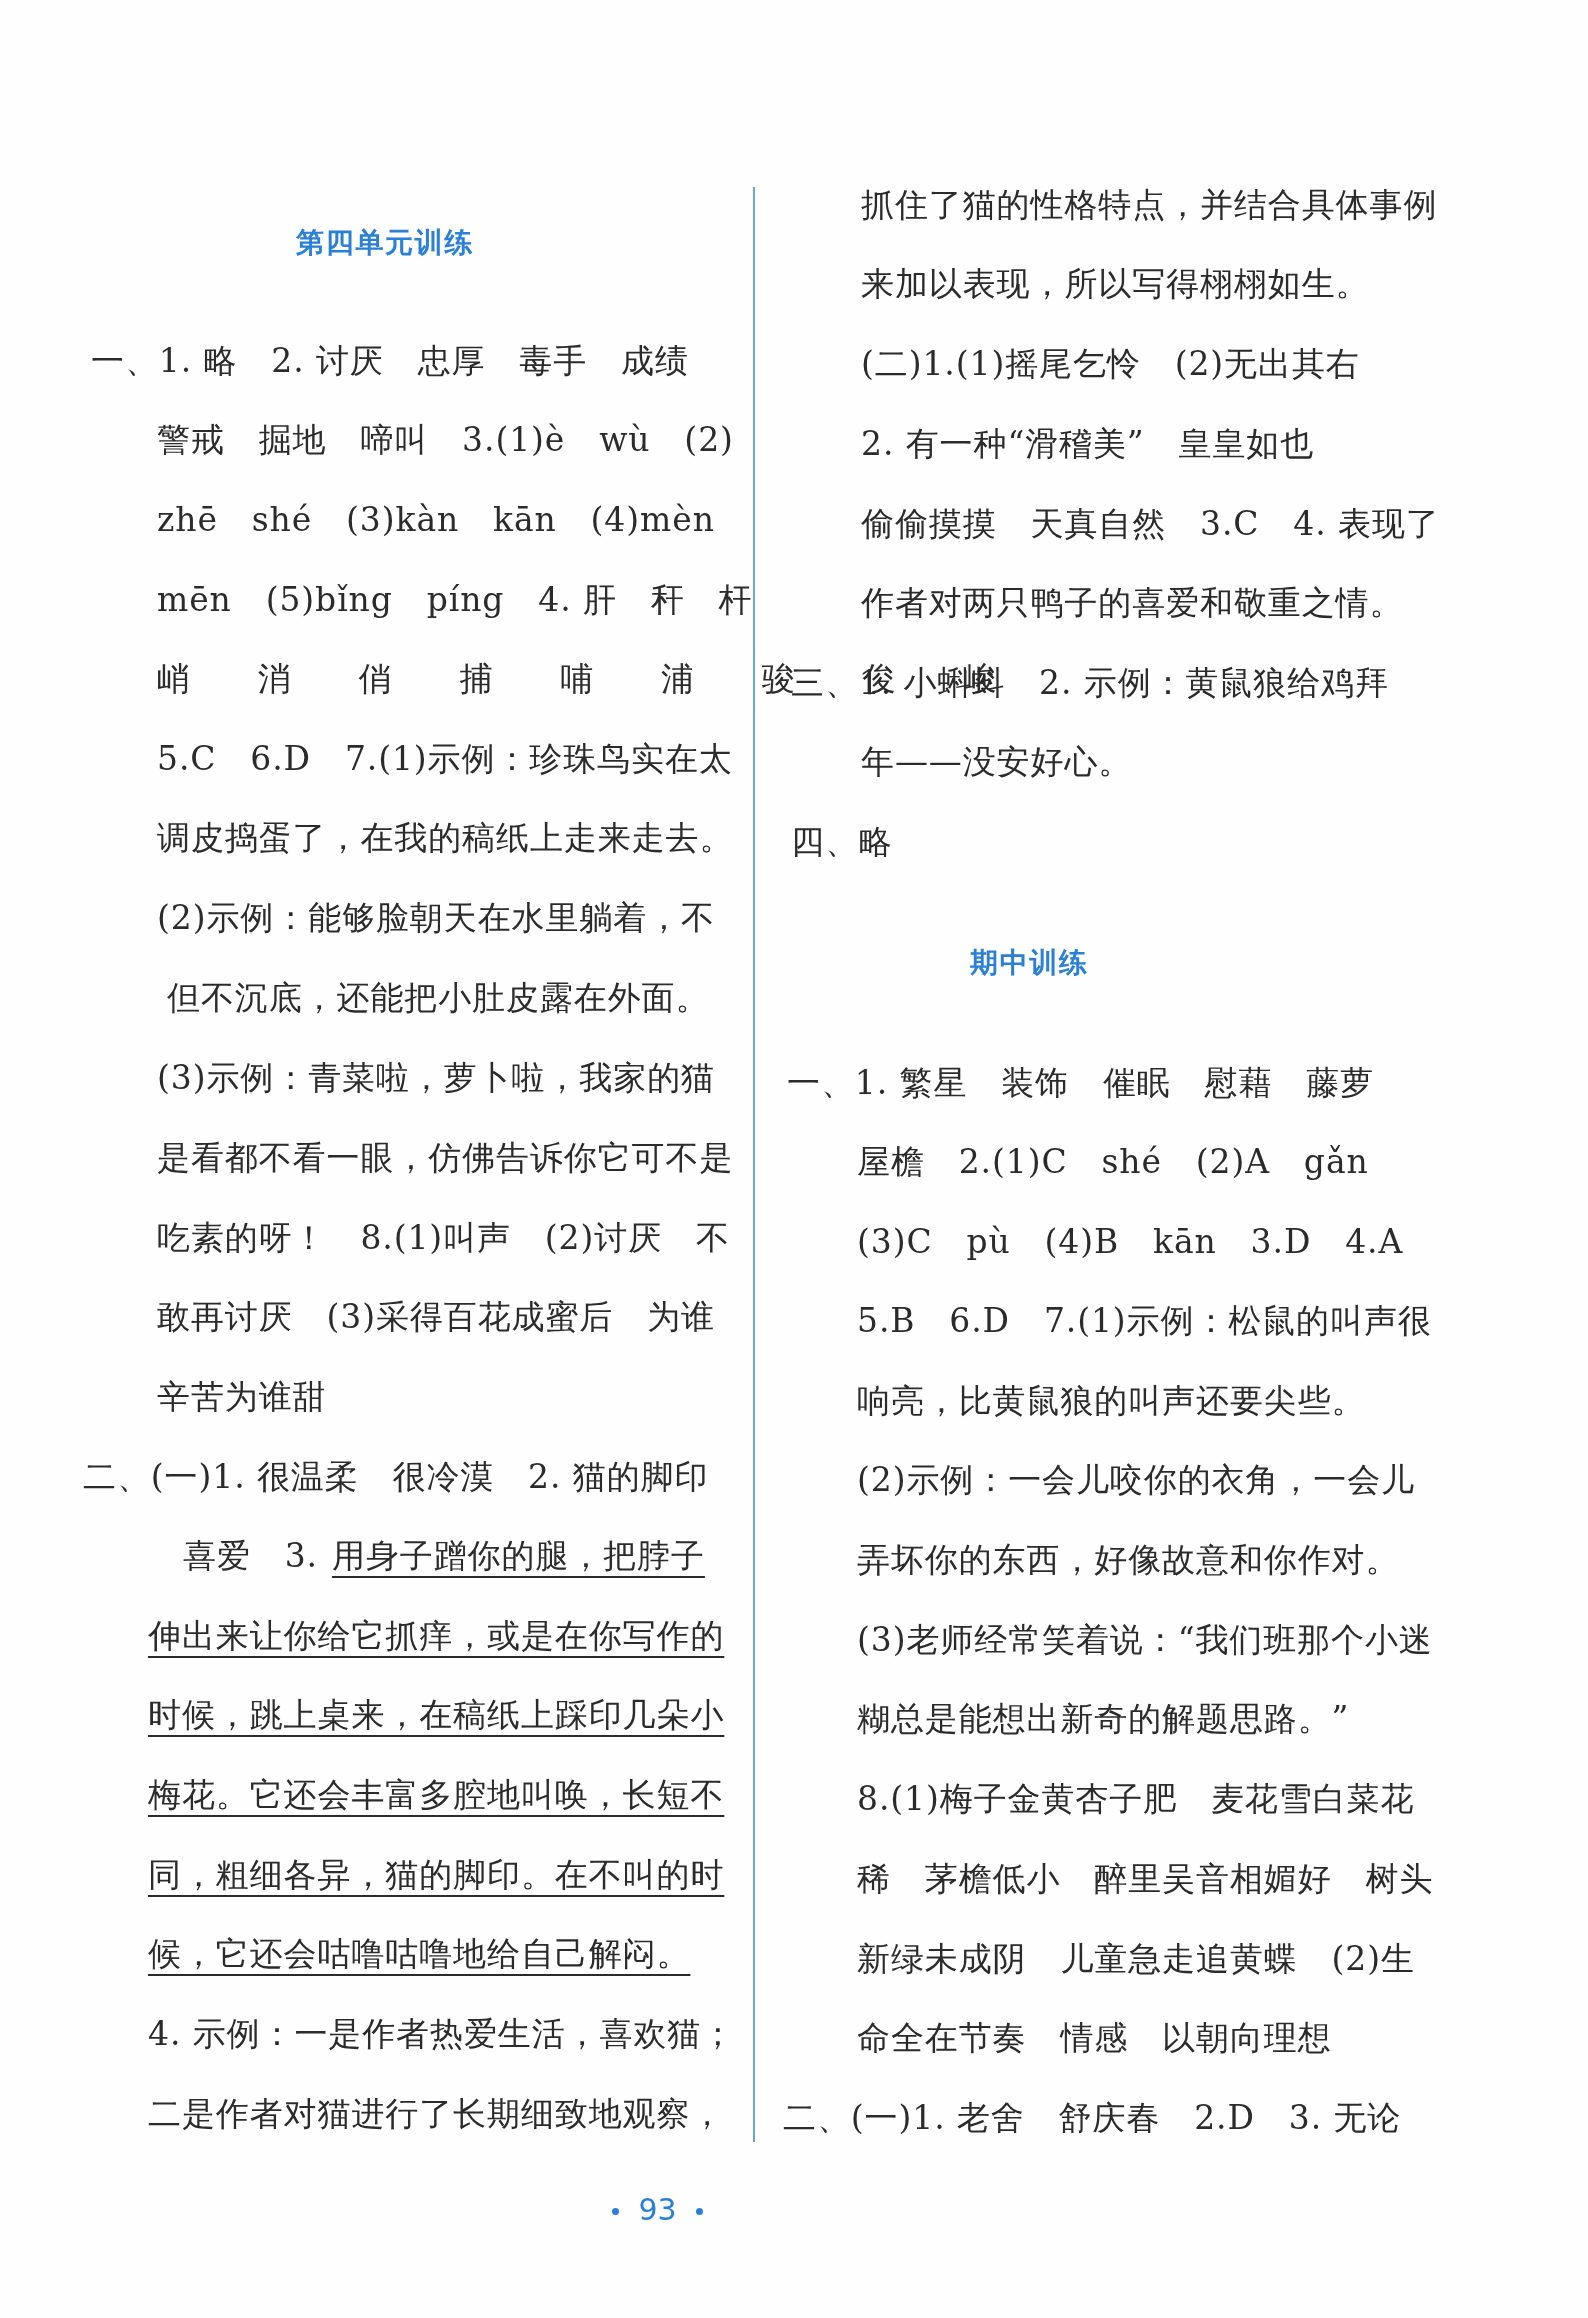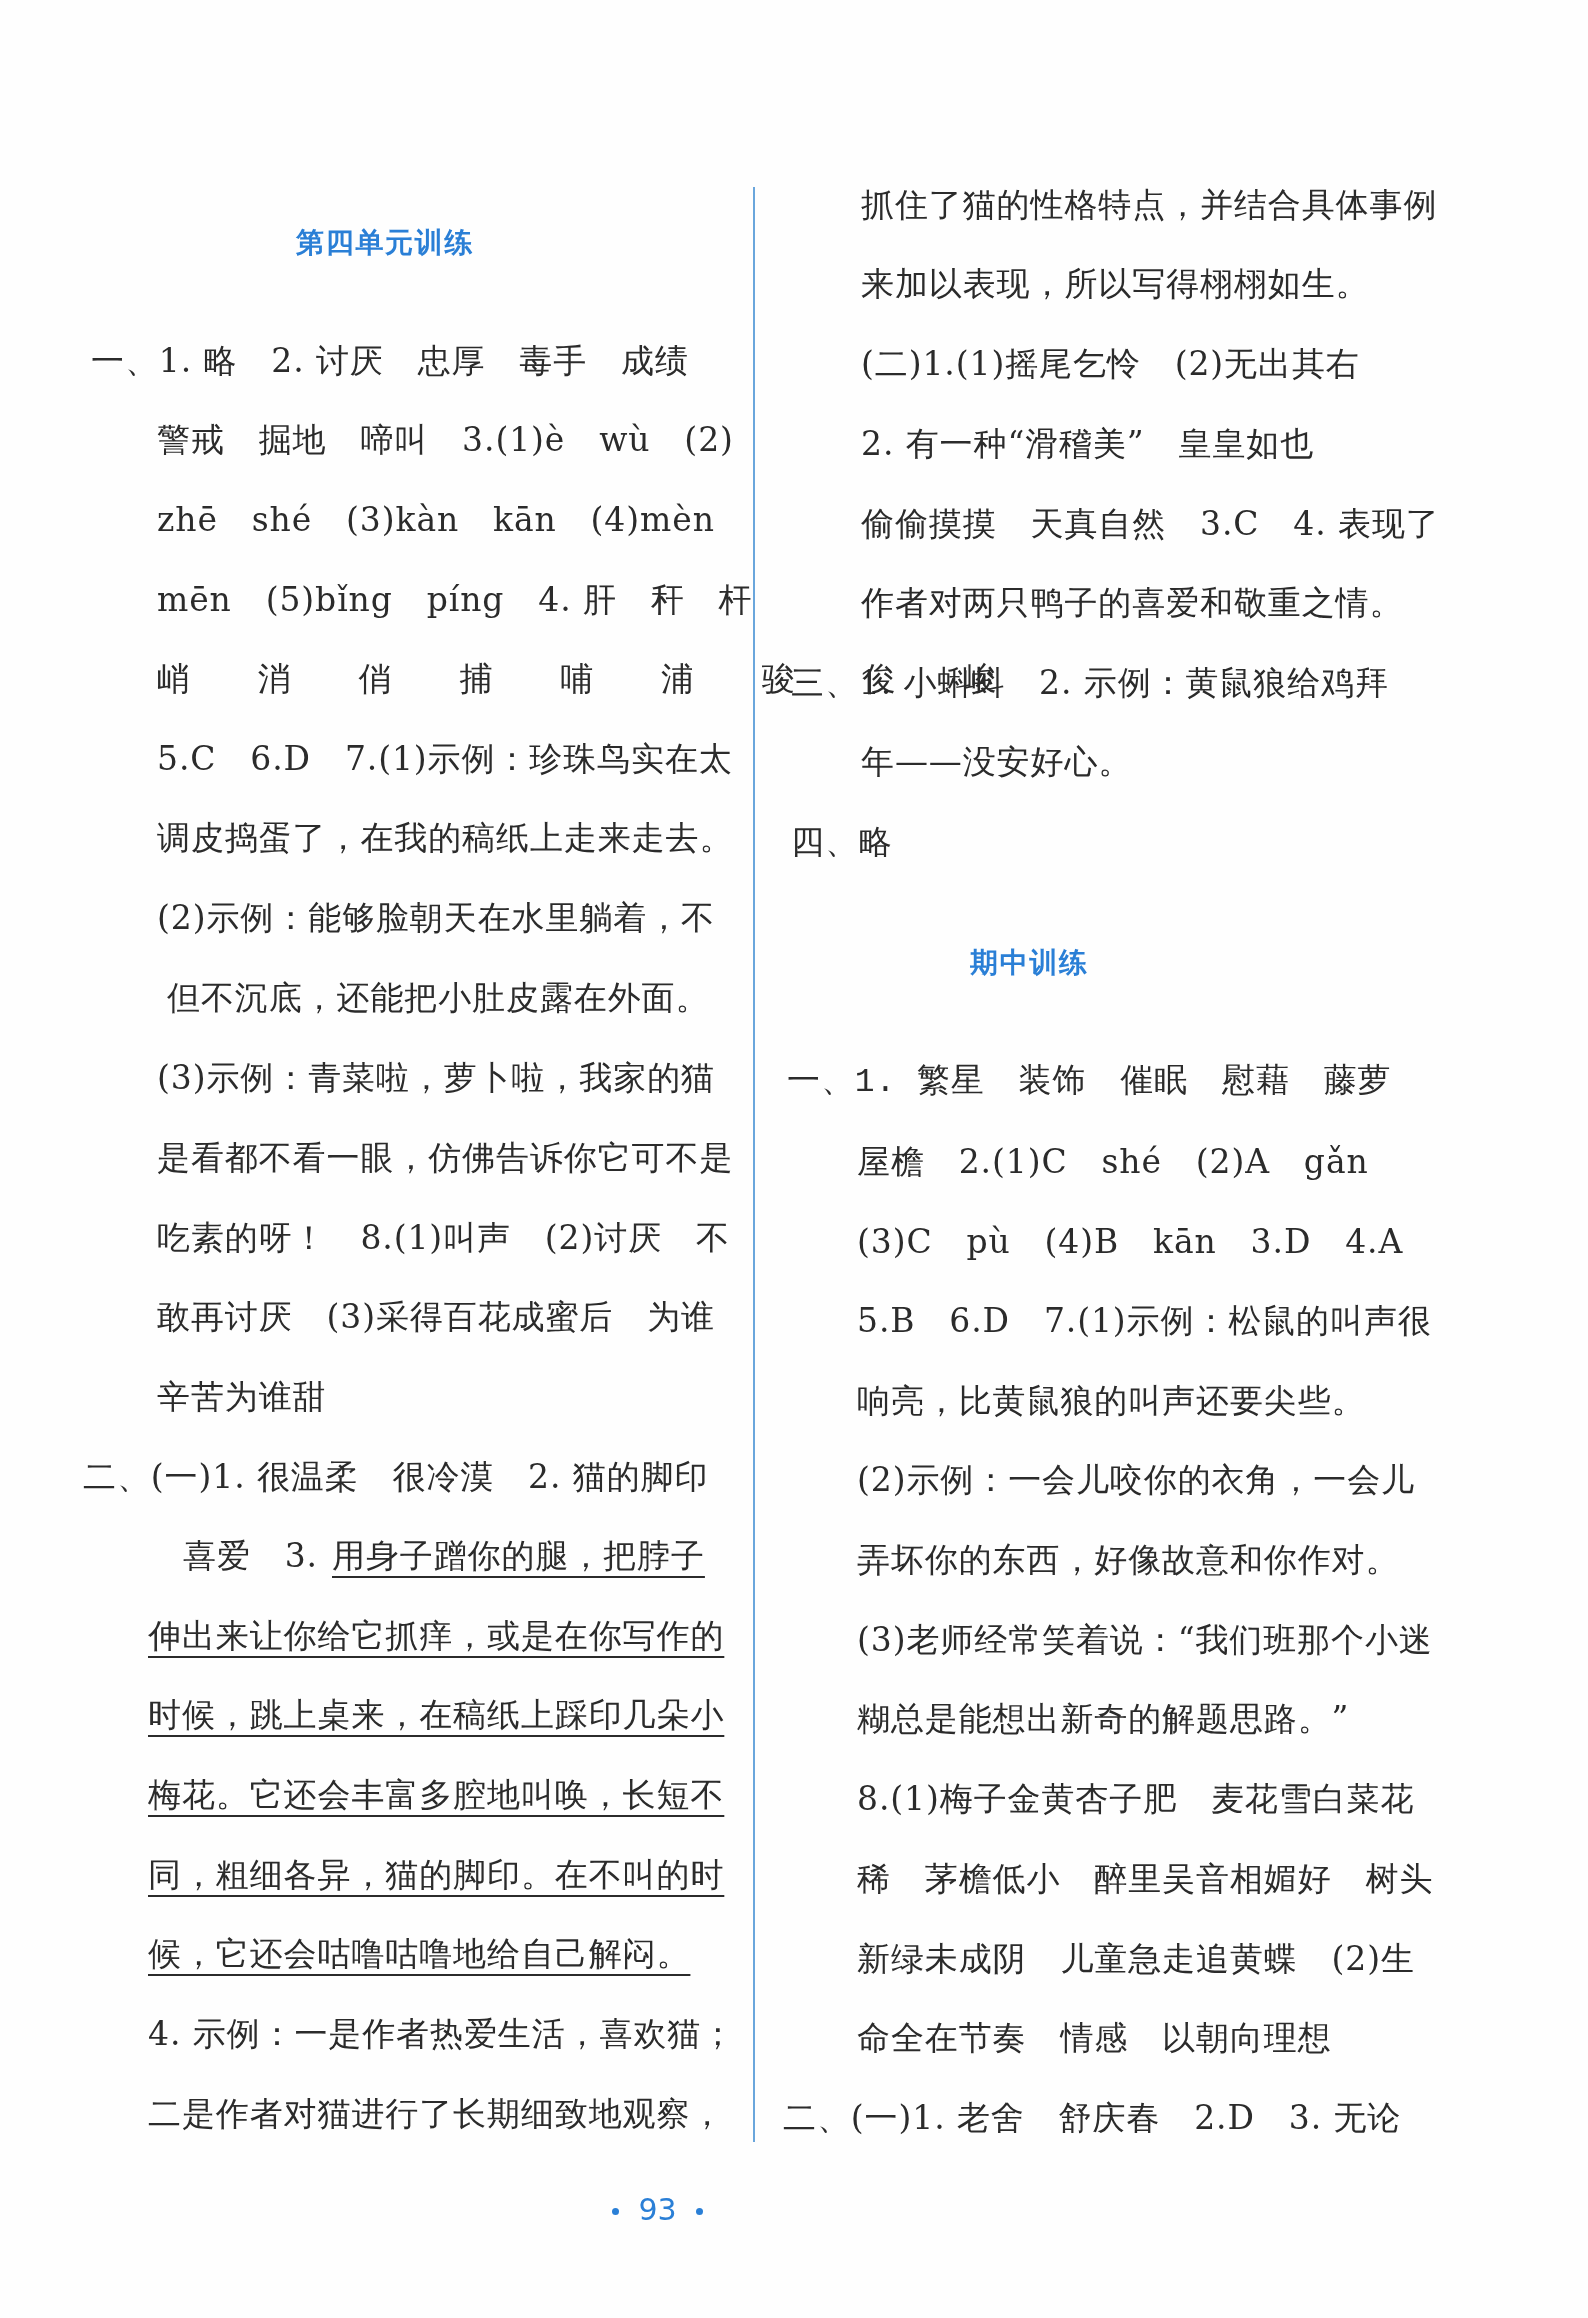--- a/index.html
+++ b/index.html
@@ -65,21 +65,21 @@
   <div class="line" style="left:861px; top:364px;">(二)1.(1)摇尾乞怜　(2)无出其右</div>
   <div class="line" style="left:861px; top:444px;">2. 有一种“滑稽美”　皇皇如也</div>
   <div class="line" style="left:861px; top:524px;">偷偷摸摸　天真自然　3.C　4. 表现了</div>
   <div class="line" style="left:861px; top:603px;">作者对两只鸭子的喜爱和敬重之情。</div>
   <div class="line" style="left:791px; top:683px;">三、1. 小蝌蚪　2. 示例：黄鼠狼给鸡拜</div>
   <div class="line" style="left:861px; top:762px;">年——没安好心。</div>
   <div class="line" style="left:791px; top:842px;">四、略</div>
 
   <div class="title" style="left:970px; top:963px;">期中训练</div>
 
-  <div class="line" style="left:787px; top:1083px;font-family:Liberation Mono, monospace;">一、1. 繁星　装饰　催眠　慰藉　藤萝</div>
+  <div class="line" style="left:787px; top:1083px;">一、1. 繁星　装饰　催眠　慰藉　藤萝</div>
   <div class="line" style="left:857px; top:1162px;">屋檐　2.(1)C　shé　(2)A　gǎn</div>
   <div class="line" style="left:857px; top:1242px;">(3)C　pù　(4)B　kān　3.D　4.A</div>
   <div class="line" style="left:857px; top:1321px;">5.B　6.D　7.(1)示例：松鼠的叫声很</div>
   <div class="line" style="left:857px; top:1401px;">响亮，比黄鼠狼的叫声还要尖些。</div>
   <div class="line" style="left:857px; top:1480px;">(2)示例：一会儿咬你的衣角，一会儿</div>
   <div class="line" style="left:857px; top:1560px;">弄坏你的东西，好像故意和你作对。</div>
   <div class="line" style="left:857px; top:1640px;">(3)老师经常笑着说：“我们班那个小迷</div>
   <div class="line" style="left:857px; top:1719px;">糊总是能想出新奇的解题思路。”</div>
   <div class="line" style="left:857px; top:1799px;">8.(1)梅子金黄杏子肥　麦花雪白菜花</div>
   <div class="line" style="left:857px; top:1879px;">稀　茅檐低小　醉里吴音相媚好　树头</div>

